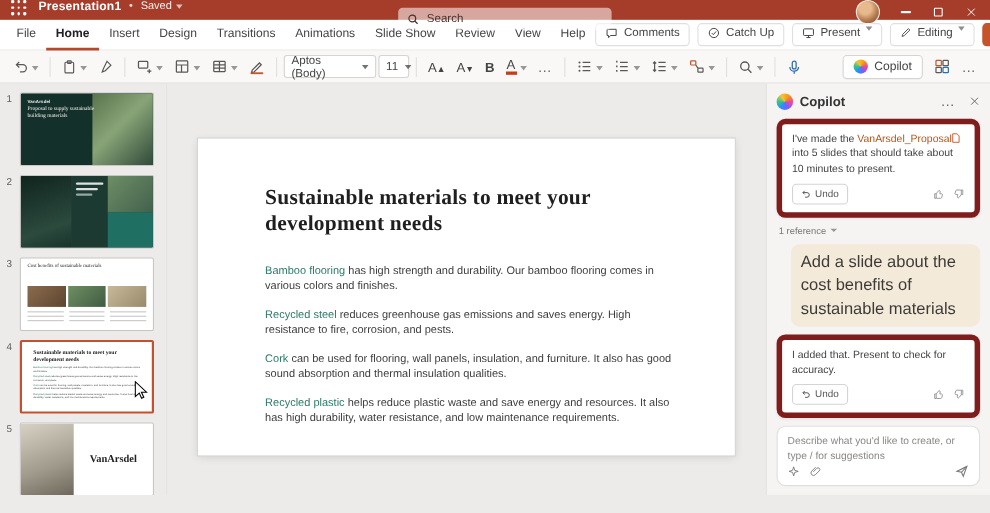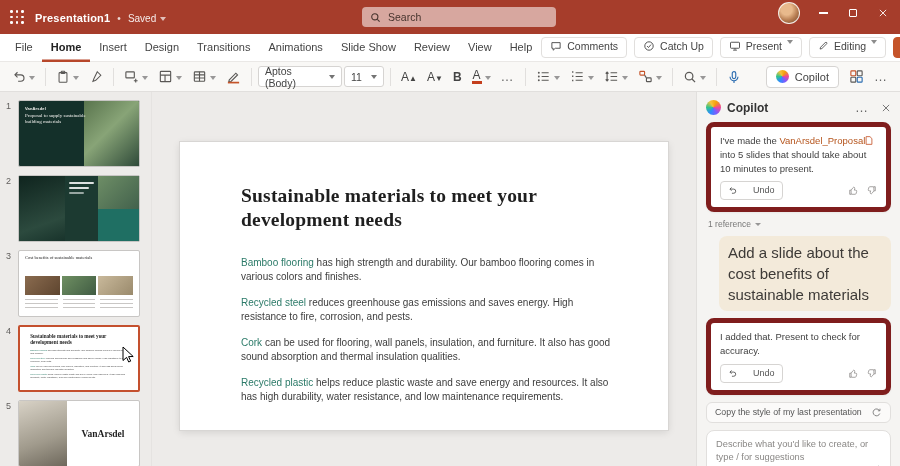--- a/index.html
+++ b/index.html
@@ -1,21 +1,21 @@
 <!DOCTYPE html>
 <html><head>
 <meta charset="utf-8">
 <style>
   *{box-sizing:border-box;margin:0;padding:0}
   html,body{width:900px;height:466px;overflow:hidden}
   body{font-family:"Liberation Sans",sans-serif;background:#EDEBE9;position:relative;color:#333;font-size:11px}
   svg{display:block}
 
   
-  .titlebar{height:34px;background:#A63D2B;display:flex;align-items:flex-end;padding:10px 10px;color:#fff;gap:7px;position:relative}
+  .titlebar{height:18px;background:#A63D2B;display:flex;align-items:flex-start;padding:0 10px;color:#fff;gap:7px;position:relative}
   .waffle{width:14px;height:14px;display:grid;grid-template-columns:repeat(3,1fr);gap:2.5px;margin-right:4px}
   .waffle i{width:2.5px;height:2.5px;background:#fff;border-radius:50%}
   .doc-title{font-weight:700;font-size:11px;letter-spacing:.2px}
   .tb-sep{opacity:.8;font-size:10px}
   .tb-saved{font-size:10px;opacity:.9;display:flex;align-items:center;gap:4px}
   .chev{width:0;height:0;border-left:3.5px solid transparent;border-right:3.5px solid transparent;border-top:4px solid currentColor;opacity:.75}
   .tb-search{position:absolute;left:362px;top:7px;width:194px;height:20px;background:rgba(255,255,255,.55);border-radius:4px;display:flex;align-items:center;gap:7px;padding:0 8px;color:#46332d;font-size:10.5px}
   .tb-right{margin-left:auto;display:flex;align-items:center;gap:16px}
   .avatar{width:22px;height:22px;border-radius:50%;background:radial-gradient(circle at 38% 32%,#E8B98C 0 30%,#B57B50 60%,#6E4428 100%);border:1.5px solid rgba(255,255,255,.85)}
   .winbtn{width:14px;height:14px;display:flex;align-items:center;justify-content:center;color:#fff}
@@ -31,21 +31,21 @@
   .pill .chev{border-top-color:#666}
   .pill.share{background:#C5542A;border-color:#C5542A;color:#fff;font-weight:700}
 
   
   .ribbon{height:30px;background:#F9F8F6;border-bottom:1px solid #E1DFDD;display:flex;align-items:center;padding:0 8px;gap:2px;color:#5A5856}
   .rb{display:flex;align-items:center;gap:3px;padding:3px 4px;border-radius:3px}
   .rb .chev{border-top-color:#777;transform:translateY(1px)}
   .vdiv{width:1px;height:18px;background:#E1DFDD;margin:0 4px;flex:none}
   .combo{border:1px solid #D6D4D2;background:#fff;border-radius:3px;height:21px;display:flex;align-items:center;justify-content:space-between;padding:0 6px;font-size:10.5px;color:#444;gap:6px}
   .combo.font{width:84px}
-  .combo.size{width:40px}
+  .combo.size{width:28px}
   .rb-letter{font-size:12px;color:#444;line-height:1}
   .rb-letter small{font-size:8px}
   .fontcolor{font-size:12px;color:#444;border-bottom:3px solid #C43E1C;line-height:1;padding:0 1px}
   .more-dots{font-size:13px;color:#666;letter-spacing:1px;line-height:0.6}
   .copilot-pill{border:1px solid #D6D4D2;background:#fff;border-radius:4px;height:22px;display:flex;align-items:center;gap:6px;padding:0 9px;font-size:11px;color:#444;margin-left:auto}
   .copilot-logo{width:13px;height:13px;border-radius:50%;background:conic-gradient(from 210deg,#2E8BFF,#31C48D,#F5C33B,#F59E0B,#EC4899,#7C5CFF,#2E8BFF);flex:none}
 
   
   .workspace{display:flex;height:374px}
 
@@ -102,21 +102,21 @@
 
   
   .copilot-panel{width:204px;background:#F5F4F2;border-left:1px solid #E1DFDD;padding:8px 9px 8px 9px;display:flex;flex-direction:column;gap:7px;flex:none}
   .cp-header{display:flex;align-items:center;gap:6px;height:18px}
   .cp-title{font-weight:700;font-size:12px;color:#333}
   .cp-hbtns{margin-left:auto;display:flex;gap:12px;color:#666;align-items:center}
   .cp-card{background:#fff;border:5px solid #7f1d1d;border-radius:8px;padding:7px 9px;font-size:9.5px;color:#424242;line-height:1.45;box-shadow:0 1px 2px rgba(0,0,0,.05)}
   .cp-link{color:#B5541C}
   .cp-doc-icon{display:inline-block;vertical-align:-1px}
   .cp-actions{display:flex;align-items:center;margin-top:6px}
-  .undo-pill{display:flex;align-items:center;gap:16px;border:1px solid #D6D4D2;border-radius:4px;padding:2px 7px;font-size:9px;color:#555;background:#fff}
+  .undo-pill{display:flex;align-items:center;gap:4px;border:1px solid #D6D4D2;border-radius:4px;padding:2px 7px;font-size:9px;color:#555;background:#fff}
   .fb-icons{margin-left:auto;display:flex;gap:7px;color:#8A8886;align-items:center}
   .cp-ref{font-size:8.5px;color:#777;display:flex;gap:4px;align-items:center;padding-left:2px}
   .cp-ref .chev{border-top-color:#777;border-left-width:3px;border-right-width:3px;border-top-width:3.5px}
   .cp-user{background:#F3EADA;border-radius:8px;padding:6px 9px;font-size:15px;color:#3d3a37;line-height:1.4;align-self:flex-end;max-width:172px}
   .cp-user.small{margin-top:auto}
   .cp-suggest{display:flex;align-items:center;gap:6px;border:1px solid #E1DFDD;background:#FBFAF9;border-radius:6px;padding:4px 8px;font-size:8.8px;color:#555}
   .cp-suggest .rf{margin-left:auto;color:#777}
   .cp-input{background:#fff;border:1px solid #E1DFDD;border-radius:8px;padding:7px 9px 6px;height:58px;display:flex;flex-direction:column}
   .cp-ph{font-size:9.3px;color:#8A8886;line-height:1.4}
   .cp-input-icons{margin-top:auto;display:flex;align-items:center;gap:9px;color:#777}
@@ -530,27 +530,20 @@
               <g transform="rotate(180 8 8)">
                 <path d="M2.5 7.5h2v6h-2Z"></path>
                 <path d="M4.5 12.8l1.2.7h4.6c.7 0 1.3-.45 1.5-1.1l.9-3.2c.25-.85-.4-1.7-1.3-1.7H9.3l.5-2.7c.15-.85-.5-1.6-1.35-1.6-.4 0-.78.2-1 .55L4.5 7.5"></path>
               </g>
             </svg>
         </div>
       </div>
     </div>
 
 
-    <div class="cp-suggest">
-      <span>Copy the style of my last presentation</span>
-      <svg class="rf" width="11" height="11" viewBox="0 0 16 16" fill="none" stroke="currentColor" stroke-width="1.3">
-          <path d="M12.8 9.5a5 5 0 1 1-.4-4.2"></path>
-          <path d="M13 2.5v3h-3"></path>
-        </svg>
-    </div>
 
     <div class="cp-input">
       <div class="cp-ph">Describe what you'd like to create, or type / for suggestions</div>
       <div class="cp-input-icons">
         <svg width="11" height="11" viewBox="0 0 16 16" fill="none" stroke="currentColor" stroke-width="1.2">
             <path d="M8 2l1.4 4.6L14 8l-4.6 1.4L8 14l-1.4-4.6L2 8l4.6-1.4Z"></path>
           </svg>
         <svg width="11" height="11" viewBox="0 0 16 16" fill="none" stroke="currentColor" stroke-width="1.2">
             <path d="M5 8.5L9.5 4a2.3 2.3 0 0 1 3.3 3.3L7.5 12.6a3.4 3.4 0 0 1-4.8-4.8L8 2.5"></path>
           </svg>

